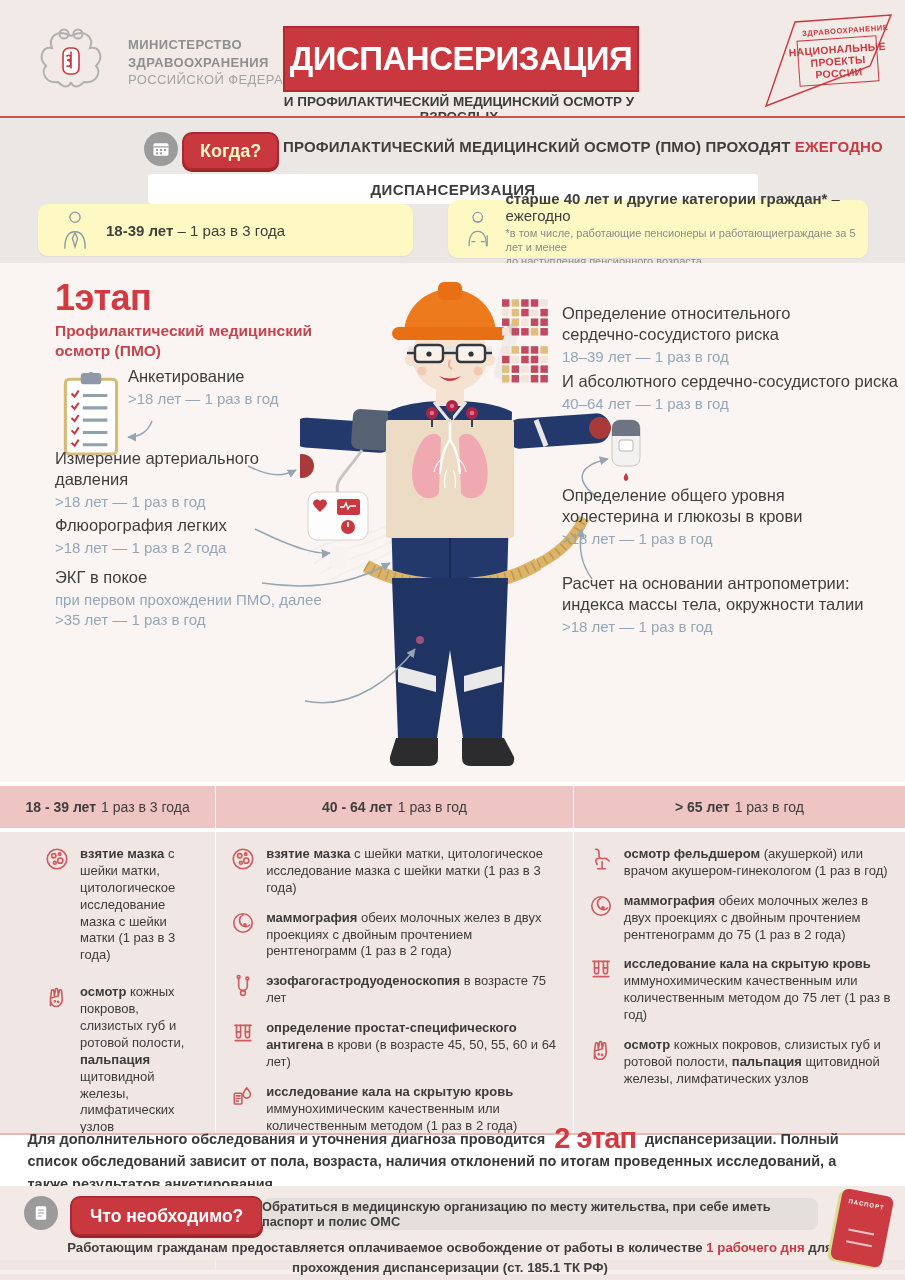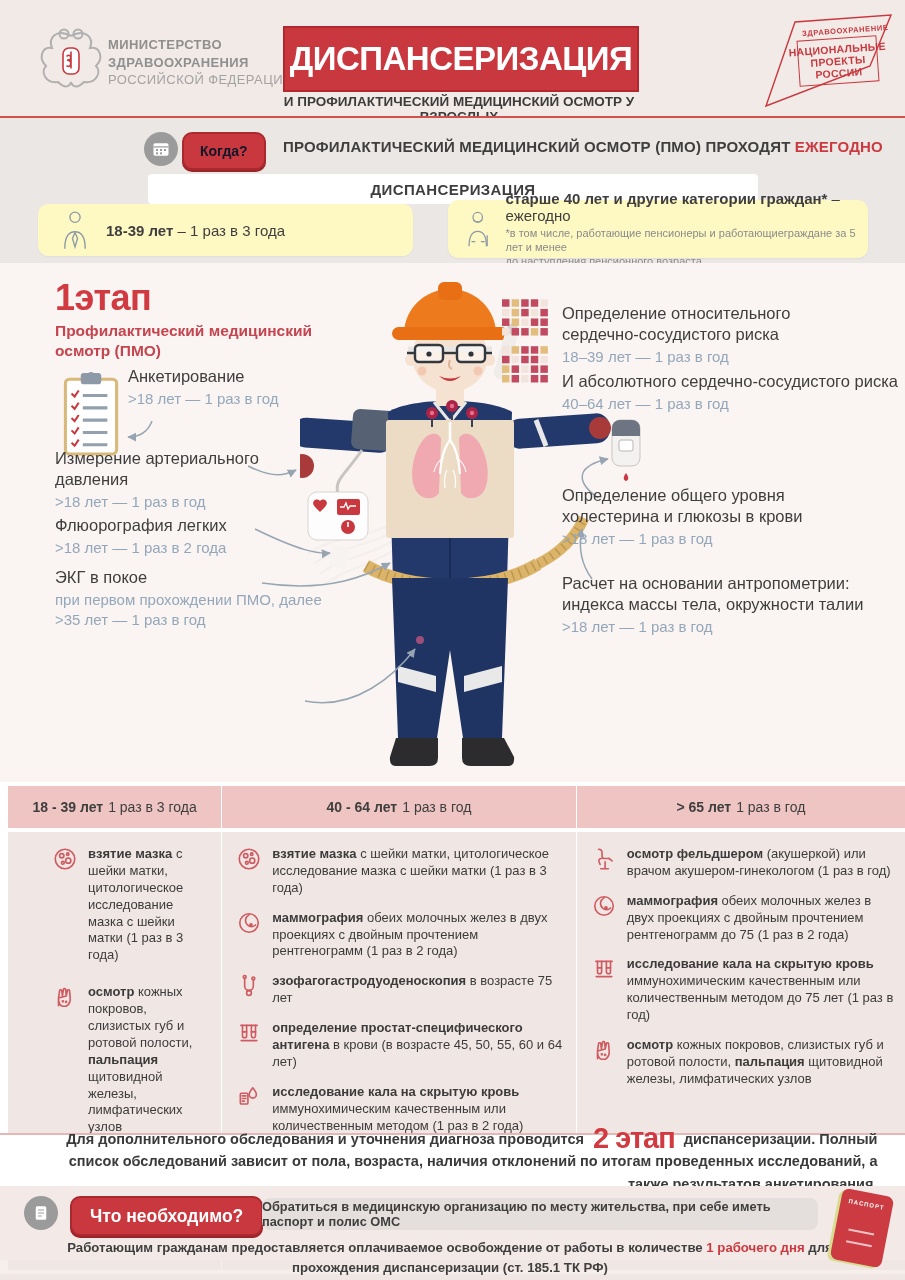--- a/index.html
+++ b/index.html
@@ -6,73 +6,73 @@
   body{
     width:905px;height:1280px;position:relative;overflow:hidden;
     font-family:"Liberation Sans","DejaVu Sans",sans-serif;
     background:#f6efec;color:#3f3e3e;
   }
   .abs{position:absolute;}
   .pre{white-space:pre-line;}
   .b{font-weight:700;}
   
   .header{left:0;top:0;width:905px;height:116px;background:#f2eae7;}
-  .ministry-text{left:108px;top:36px;font-size:13px;line-height:1.35;color:#8f8f8f;letter-spacing:.4px;}
+  .ministry-text{left:128px;top:36px;font-size:13px;line-height:1.35;color:#8f8f8f;letter-spacing:.4px;}
   .ministry-text .l1,.ministry-text .l2{font-weight:700;}
   .ministry-text .l3{color:#a3a3a3;}
   .title-box{left:283px;top:26px;width:352px;height:62px;background:#c9383e;border:2px solid #b5272e;
     display:flex;align-items:center;justify-content:center;}
   .title-box span{color:#fff;font-weight:700;font-size:33px;letter-spacing:-.5px;}
   .subtitle{left:283px;top:94px;width:352px;text-align:center;font-size:13.5px;font-weight:700;color:#3c3c3c;}
   .redline{left:0;top:116px;width:905px;height:2px;background:#d0514e;}
   
   .natproj{left:758px;top:8px;width:140px;height:104px;}
   .np-sector{left:44px;top:18px;font-size:7.5px;font-weight:700;color:#c9383e;letter-spacing:.6px;transform:rotate(-4deg);}
   .np-box{left:40px;top:30px;width:78px;height:44px;border:1px solid #c9383e;transform:rotate(-4deg);
     display:flex;align-items:center;justify-content:center;text-align:center;
     font-size:10.5px;font-weight:700;color:#c9383e;line-height:1.15;letter-spacing:.3px;}
   
   .when{left:0;top:118px;width:905px;height:145px;background:#ebe7e4;}
   .gray-circle{width:34px;height:34px;border-radius:50%;background:#9b9b9b;display:flex;align-items:center;justify-content:center;}
   .when-btn{left:182px;top:14px;height:34px;padding:0 16px;background:#c9383e;border:2px solid #a9292f;border-radius:10px;
-    color:#0f172a;font-weight:700;font-size:14px;display:flex;align-items:center;box-shadow:0 2px 0 #9c2328;}
+    color:#fef9c3;font-weight:700;font-size:18px;display:flex;align-items:center;box-shadow:0 2px 0 #9c2328;}
   .when-headline{left:283px;top:20px;font-size:15px;font-weight:700;letter-spacing:.2px;}
   .when-bar{left:148px;top:56px;width:610px;height:30px;background:#fff;border-radius:4px;
     display:flex;align-items:center;justify-content:center;font-size:15px;font-weight:700;letter-spacing:.4px;}
   .card{background:#fef9c3;border-radius:10px;box-shadow:0 1px 2px rgba(0,0,0,.05);}
   .card-young{left:38px;top:86px;width:375px;height:52px;display:flex;align-items:center;gap:14px;padding-left:20px;box-sizing:border-box;}
   .card-old{left:448px;top:82px;width:420px;height:58px;display:flex;align-items:center;gap:12px;padding-left:14px;box-sizing:border-box;}
   .card-text{font-size:15px;}
   .card-note{font-size:11px;color:#8a8a8a;line-height:1.3;margin-top:2px;}
   
   .stage1{left:0;top:263px;width:905px;height:519px;background:#faf5f2;}
   .s1-heading{left:55px;top:14px;font-size:36px;font-weight:700;color:#d03a40;letter-spacing:-.5px;}
   .s1-sub{left:55px;top:58px;font-size:15.5px;font-weight:700;color:#c4454f;line-height:1.3;}
   .s1-title{font-size:16.5px;color:#3f3e3e;line-height:1.28;}
   .s1-note{font-size:15px;color:#94a7ba;line-height:1.3;margin-top:2px;}
   .arrows{left:0;top:0;width:905px;height:519px;pointer-events:none;}
   
   .tblwrap{left:0;top:782px;width:905px;height:354px;background:#fff;}
-  .tbl{display:flex;gap:1px;padding-top:4px;margin-left:8px;}
+  .tbl{display:flex;gap:1px;padding-top:4px;}
   .tcol{display:flex;flex-direction:column;gap:4px;}
   .tcol0{width:228px;} .tcol1{width:378px;} .tcol2{width:351px;}
   .tcol-h{height:42px;background:#efc5c3;display:flex;align-items:center;justify-content:center;font-size:14px;}
   .tcol-h .b{margin-right:5px;}
   .tcol-body{background:#f0e7e4;flex:1;display:flex;flex-direction:column;gap:13px;box-sizing:border-box;padding:14px 10px 12px 14px;}
   .tcol0 .tcol-body{padding-left:44px;padding-right:16px;gap:20px;}
   .t-item{display:flex;gap:10px;align-items:flex-start;}
   .t-icon{flex:0 0 26px;height:26px;}
   .t-icon svg{width:26px;height:26px;}
   .t-text{font-size:13px;line-height:1.3;color:#3c3b3b;}
   .tcommon{margin-top:4px;height:43px;background:#f0e7e4;display:flex;align-items:center;justify-content:center;gap:12px;font-size:13.5px;}
   .tcommon .t-icon svg{width:28px;height:28px;}
   
   .stage2{left:0;top:1133px;width:905px;height:53px;background:#fff;border-top:2px solid #e6b7b4;
     display:flex;align-items:center;justify-content:center;}
-  .stage2-text{width:850px;text-align:right;font-size:14.5px;font-weight:700;line-height:1.55;color:#3b3a3a;}
+  .stage2-text{width:850px;text-align:left;font-size:14.5px;font-weight:700;line-height:1.55;color:#3b3a3a;}
   .sbig{color:#d03a40;font-size:29px;letter-spacing:-1px;vertical-align:-4px;line-height:0;padding:0 5px;}
   .sr{color:#cb3a40;}
   
   .footer{left:0;top:1186px;width:905px;height:74px;background:#f3eae7;}
   .foot-btn{left:70px;top:10px;height:36px;padding:0 18px;background:#c9383e;border:2px solid #a9292f;border-radius:10px;
     color:#fff;font-weight:700;font-size:17.5px;display:flex;align-items:center;box-shadow:0 2px 0 #9c2328;}
   .foot-pill{left:262px;top:12px;width:556px;height:32px;background:#e4dfdc;border-radius:8px;
     display:flex;align-items:center;justify-content:center;font-size:12.8px;font-weight:700;}
   .foot-note{left:60px;top:52px;width:780px;text-align:center;font-size:13.2px;font-weight:700;line-height:1.55;}
   .passport{left:836px;top:6px;width:52px;height:72px;background:#cb3b41;border-radius:7px;transform:rotate(11deg);

